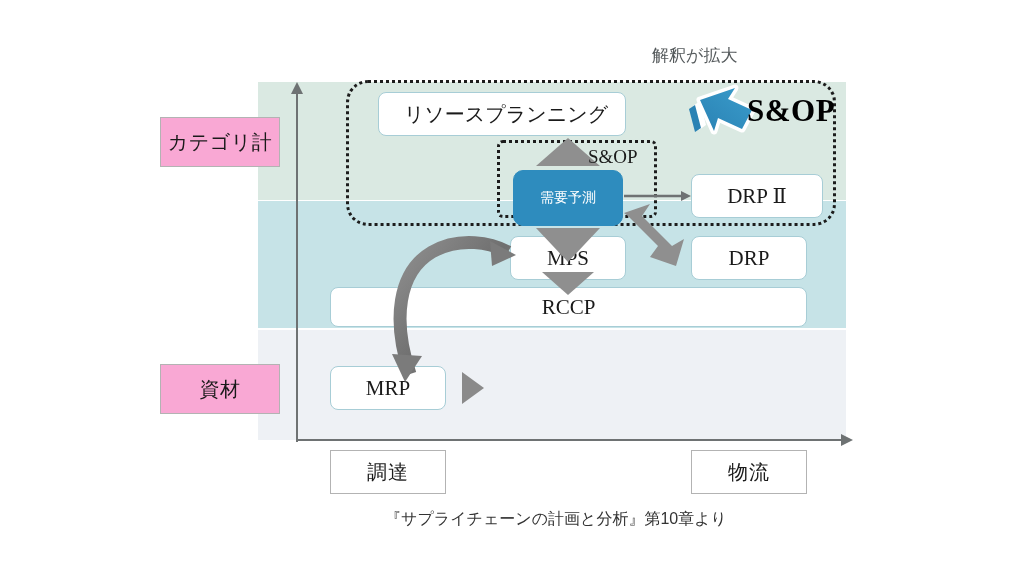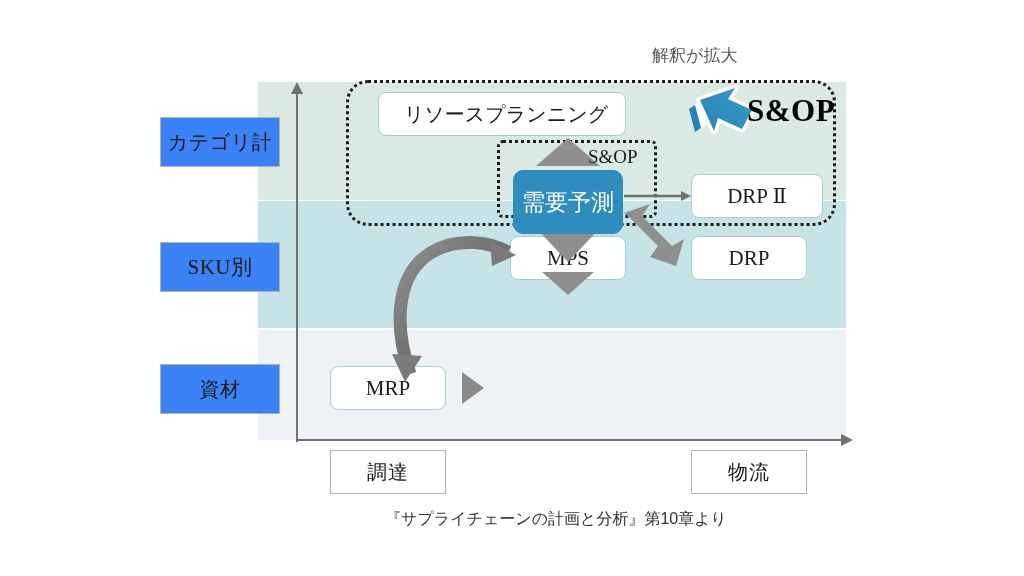--- a/index.html
+++ b/index.html
@@ -51,21 +51,21 @@
     left: 841px; top: 434px;
     border-top: 6px solid transparent;
     border-bottom: 6px solid transparent;
     border-left: 12px solid #6e7273;
   }
 
   
   .row-label {
     position: absolute;
     box-sizing: border-box;
-    background: #3b82f6;
+    background: #f9a8d4;
     border: 1px solid #b3b3b3;
     display: flex;
     align-items: center;
     justify-content: center;
     font-size: 21px;
     letter-spacing: 0.5px;
     color: #1a1a1a;
     font-family: "Liberation Serif", "DejaVu Serif", serif;
   }
   .row-label.jp { font-family: "Liberation Sans", "DejaVu Sans", sans-serif; font-size: 20px; }
@@ -114,26 +114,26 @@
   #node-rp    { left: 378px; top: 92px;  width: 248px; height: 44px; padding-left: 8px; }
   #node-drp2  { left: 691px; top: 174px; width: 132px; height: 44px; }
   #node-mps   { left: 510px; top: 236px; width: 116px; height: 44px; }
   #node-drp   { left: 691px; top: 236px; width: 116px; height: 44px; }
   #node-rccp  { left: 330px; top: 287px; width: 477px; height: 40px; }
   #node-mrp   { left: 330px; top: 366px; width: 116px; height: 44px; }
   #node-crp   { left: 510px; top: 366px; width: 116px; height: 44px; }
 
   
   #node-forecast {
-    left: 513px; top: 170px; width: 110px; height: 64px;
+    left: 513px; top: 170px; width: 110px; height: 56px;
     background: #2e8cbe;
     border: 1px solid #2e8cbe;
     border-radius: 10px;
     color: #ffffff;
-    font-size: 23px;
+    font-size: 14px;
     font-family: "Liberation Sans", "DejaVu Sans", sans-serif;
     z-index: 8;
   }
 
   
   .dotted-group {
     position: absolute;
     box-sizing: border-box;
     border: 3px dotted #1c1c1c;
     border-radius: 22px;
@@ -195,23 +195,20 @@
   <div class="band band-sku"></div>
   <div class="band band-material"></div>
 
   <div class="axis-line axis-v"></div>
   <div class="axis-line axis-h"></div>
   <div class="axis-arrow axis-arrow-up"></div>
   <div class="axis-arrow axis-arrow-right"></div>
 
   <div class="row-label jp" id="lbl-category">
     <span>カテゴリ計</span>
-  </div>
-  <div class="row-label" id="lbl-sku">
-    <span>SKU別</span>
   </div>
   <div class="row-label jp" id="lbl-material">
     <span>資材</span>
   </div>
 
   <div class="dotted-group" id="group-outer"></div>
   <div class="dotted-group" id="group-inner"></div>
 
   <svg id="arrow-layer" viewBox="0 0 1024 576">
     <defs>
@@ -278,20 +275,23 @@
   </div>
 
   <div class="node" id="node-mps">
     <span>MPS</span>
   </div>
 
   <div class="node" id="node-drp">
     <span>DRP</span>
   </div>
 
+  <div class="node" id="node-rccp">
+    <span>RCCP</span>
+  </div>
 
   <div class="node" id="node-mrp">
     <span>MRP</span>
   </div>
 
 
   <div class="annot" id="annot-expand">解釈が拡大</div>
   <div class="annot" id="label-sop-big">S&amp;OP</div>
   <div class="annot" id="label-sop-small">S&amp;OP</div>
 

